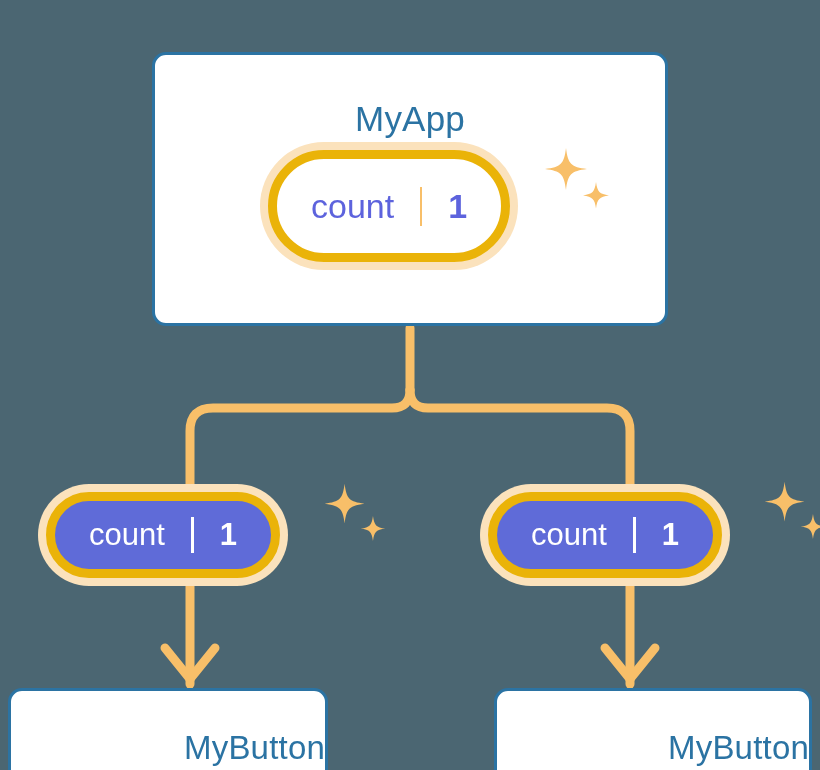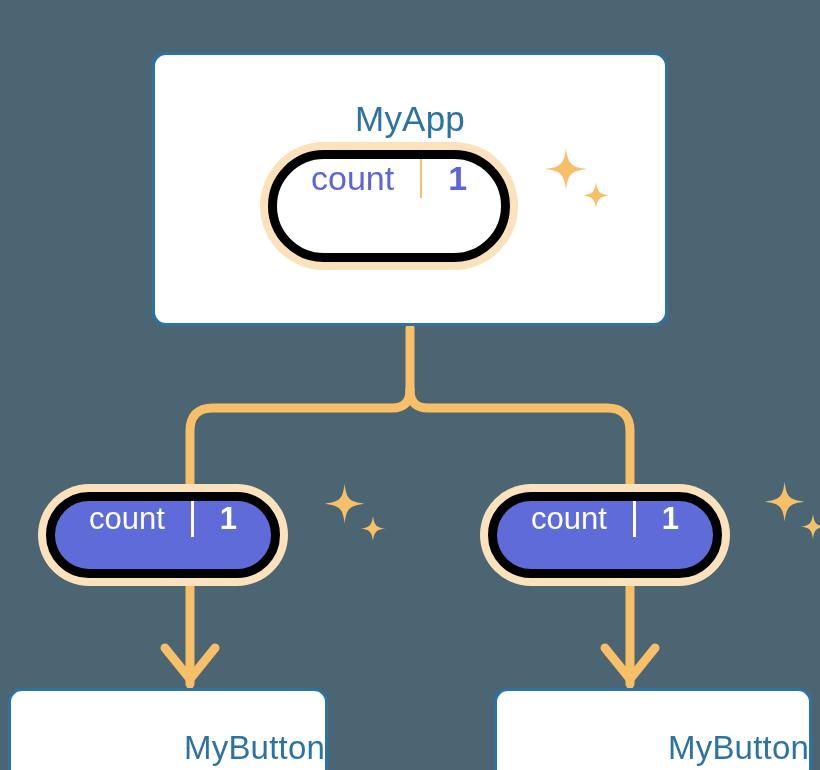--- a/index.html
+++ b/index.html
@@ -89,25 +89,25 @@
   .pill-wrap {
     position: absolute;
     display: flex;
     align-items: center;
     justify-content: center;
   }
 
   .pill {
     position: relative;
     display: flex;
-    align-items: flex-start;
+    align-items: center;
     border-radius: 999px;
     box-sizing: border-box;
     
-    border: 9px solid #000000;
+    border: 9px solid #eab308;
     box-shadow: 0 0 0 8px #fbe2bc;
   }
 
   .pill-cell {
     display: flex;
     align-items: center;
     justify-content: center;
     box-sizing: border-box;
     font-weight: 400;
     white-space: nowrap;

